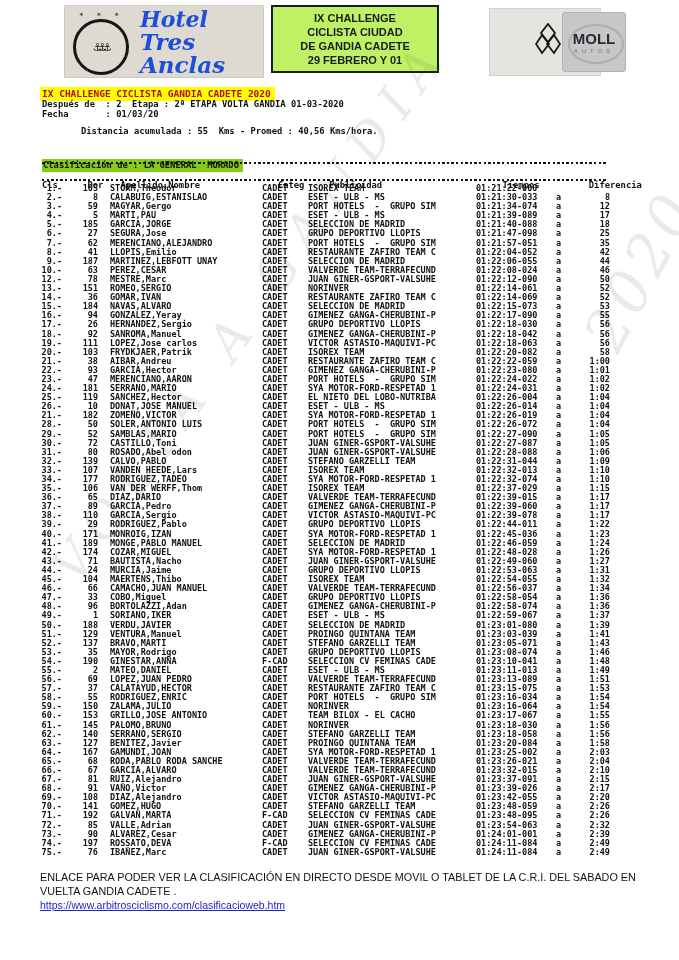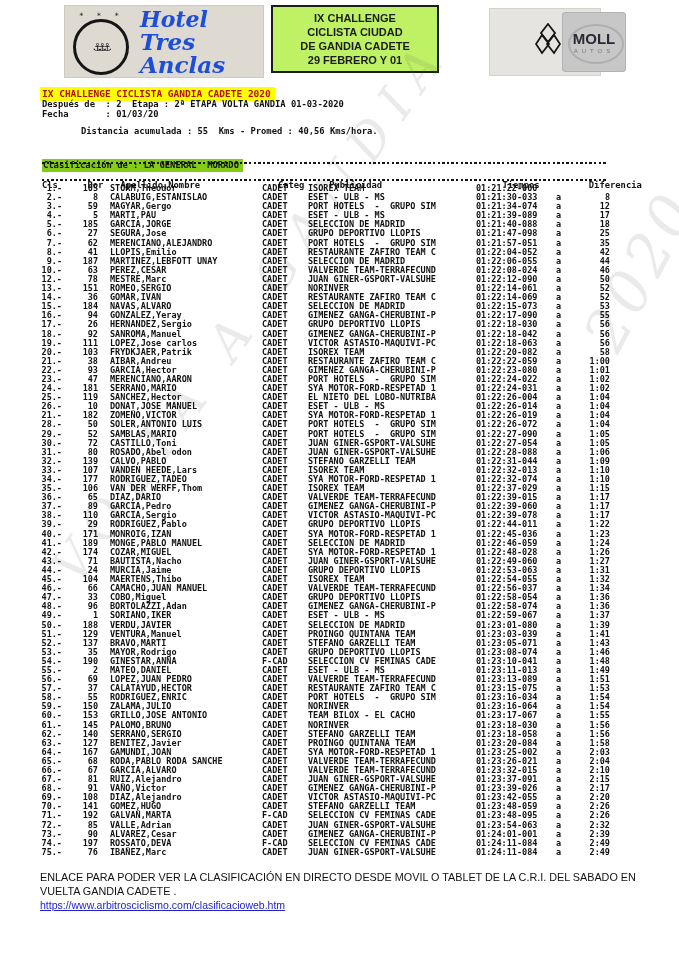--- a/index.html
+++ b/index.html
@@ -161,21 +161,21 @@
       <div class="row"><span class="c-cls">20.-</span><span class="c-dor">103</span><span class="c-name">FRYDKJAER,Patrik</span><span class="c-categ">CADET</span><span class="c-pub">ISOREX TEAM</span><span class="c-time">01:22:20-082</span><span class="c-a">a</span><span class="c-diff">58</span></div>
       <div class="row"><span class="c-cls">21.-</span><span class="c-dor">38</span><span class="c-name">AIBAR,Andreu</span><span class="c-categ">CADET</span><span class="c-pub">RESTAURANTE ZAFIRO TEAM C</span><span class="c-time">01:22:22-059</span><span class="c-a">a</span><span class="c-diff">1:00</span></div>
       <div class="row"><span class="c-cls">22.-</span><span class="c-dor">93</span><span class="c-name">GARCIA,Hector</span><span class="c-categ">CADET</span><span class="c-pub">GIMENEZ GANGA-CHERUBINI-P</span><span class="c-time">01:22:23-080</span><span class="c-a">a</span><span class="c-diff">1:01</span></div>
       <div class="row"><span class="c-cls">23.-</span><span class="c-dor">47</span><span class="c-name">MERENCIANO,AARON</span><span class="c-categ">CADET</span><span class="c-pub">PORT HOTELS  -  GRUPO SIM</span><span class="c-time">01:22:24-022</span><span class="c-a">a</span><span class="c-diff">1:02</span></div>
       <div class="row"><span class="c-cls">24.-</span><span class="c-dor">181</span><span class="c-name">SERRANO,MARIO</span><span class="c-categ">CADET</span><span class="c-pub">SYA MOTOR-FORD-RESPETAD 1</span><span class="c-time">01:22:24-031</span><span class="c-a">a</span><span class="c-diff">1:02</span></div>
       <div class="row"><span class="c-cls">25.-</span><span class="c-dor">119</span><span class="c-name">SANCHEZ,Hector</span><span class="c-categ">CADET</span><span class="c-pub">EL NIETO DEL LOBO-NUTRIBA</span><span class="c-time">01:22:26-004</span><span class="c-a">a</span><span class="c-diff">1:04</span></div>
       <div class="row"><span class="c-cls">26.-</span><span class="c-dor">10</span><span class="c-name">DONAT,JOSE MANUEL</span><span class="c-categ">CADET</span><span class="c-pub">ESET - ULB - MS</span><span class="c-time">01:22:26-014</span><span class="c-a">a</span><span class="c-diff">1:04</span></div>
       <div class="row"><span class="c-cls">21.-</span><span class="c-dor">182</span><span class="c-name">ZOMEÑO,VICTOR</span><span class="c-categ">CADET</span><span class="c-pub">SYA MOTOR-FORD-RESPETAD 1</span><span class="c-time">01:22:26-019</span><span class="c-a">a</span><span class="c-diff">1:04</span></div>
       <div class="row"><span class="c-cls">28.-</span><span class="c-dor">50</span><span class="c-name">SOLER,ANTONIO LUIS</span><span class="c-categ">CADET</span><span class="c-pub">PORT HOTELS  -  GRUPO SIM</span><span class="c-time">01:22:26-072</span><span class="c-a">a</span><span class="c-diff">1:04</span></div>
       <div class="row"><span class="c-cls">29.-</span><span class="c-dor">52</span><span class="c-name">SAMBLAS,MARIO</span><span class="c-categ">CADET</span><span class="c-pub">PORT HOTELS  -  GRUPO SIM</span><span class="c-time">01:22:27-090</span><span class="c-a">a</span><span class="c-diff">1:05</span></div>
-      <div class="row"><span class="c-cls">30.-</span><span class="c-dor">72</span><span class="c-name">CASTILLO,Toni</span><span class="c-categ">CADET</span><span class="c-pub">JUAN GINER-GSPORT-VALSUHE</span><span class="c-time">01:22:27-054</span><span class="c-a">a</span><span class="c-diff">1:05</span></div>
+      <div class="row"><span class="c-cls">30.-</span><span class="c-dor">72</span><span class="c-name">CASTILLO,Toni</span><span class="c-categ">CADET</span><span class="c-pub">JUAN GINER-GSPORT-VALSUHE</span><span class="c-time">01:22:27-087</span><span class="c-a">a</span><span class="c-diff">1:05</span></div>
       <div class="row"><span class="c-cls">31.-</span><span class="c-dor">80</span><span class="c-name">ROSADO,Abel odon</span><span class="c-categ">CADET</span><span class="c-pub">JUAN GINER-GSPORT-VALSUHE</span><span class="c-time">01:22:28-088</span><span class="c-a">a</span><span class="c-diff">1:06</span></div>
       <div class="row"><span class="c-cls">32.-</span><span class="c-dor">139</span><span class="c-name">CALVO,PABLO</span><span class="c-categ">CADET</span><span class="c-pub">STEFANO GARZELLI TEAM</span><span class="c-time">01:22:31-044</span><span class="c-a">a</span><span class="c-diff">1:09</span></div>
       <div class="row"><span class="c-cls">33.-</span><span class="c-dor">107</span><span class="c-name">VANDEN HEEDE,Lars</span><span class="c-categ">CADET</span><span class="c-pub">ISOREX TEAM</span><span class="c-time">01:22:32-013</span><span class="c-a">a</span><span class="c-diff">1:10</span></div>
       <div class="row"><span class="c-cls">34.-</span><span class="c-dor">177</span><span class="c-name">RODRIGUEZ,TADEO</span><span class="c-categ">CADET</span><span class="c-pub">SYA MOTOR-FORD-RESPETAD 1</span><span class="c-time">01:22:32-074</span><span class="c-a">a</span><span class="c-diff">1:10</span></div>
       <div class="row"><span class="c-cls">35.-</span><span class="c-dor">106</span><span class="c-name">VAN DER WERFF,Thom</span><span class="c-categ">CADET</span><span class="c-pub">ISOREX TEAM</span><span class="c-time">01:22:37-029</span><span class="c-a">a</span><span class="c-diff">1:15</span></div>
       <div class="row"><span class="c-cls">36.-</span><span class="c-dor">65</span><span class="c-name">DIAZ,DARIO</span><span class="c-categ">CADET</span><span class="c-pub">VALVERDE TEAM-TERRAFECUND</span><span class="c-time">01:22:39-015</span><span class="c-a">a</span><span class="c-diff">1:17</span></div>
       <div class="row"><span class="c-cls">37.-</span><span class="c-dor">89</span><span class="c-name">GARCIA,Pedro</span><span class="c-categ">CADET</span><span class="c-pub">GIMENEZ GANGA-CHERUBINI-P</span><span class="c-time">01:22:39-060</span><span class="c-a">a</span><span class="c-diff">1:17</span></div>
       <div class="row"><span class="c-cls">38.-</span><span class="c-dor">110</span><span class="c-name">GARCIA,Sergio</span><span class="c-categ">CADET</span><span class="c-pub">VICTOR ASTASIO-MAQUIVI-PC</span><span class="c-time">01:22:39-078</span><span class="c-a">a</span><span class="c-diff">1:17</span></div>
       <div class="row"><span class="c-cls">39.-</span><span class="c-dor">29</span><span class="c-name">RODRIGUEZ,Pablo</span><span class="c-categ">CADET</span><span class="c-pub">GRUPO DEPORTIVO LLOPIS</span><span class="c-time">01:22:44-011</span><span class="c-a">a</span><span class="c-diff">1:22</span></div>
       <div class="row"><span class="c-cls">40.-</span><span class="c-dor">171</span><span class="c-name">MONROIG,IZAN</span><span class="c-categ">CADET</span><span class="c-pub">SYA MOTOR-FORD-RESPETAD 1</span><span class="c-time">01:22:45-036</span><span class="c-a">a</span><span class="c-diff">1:23</span></div>

